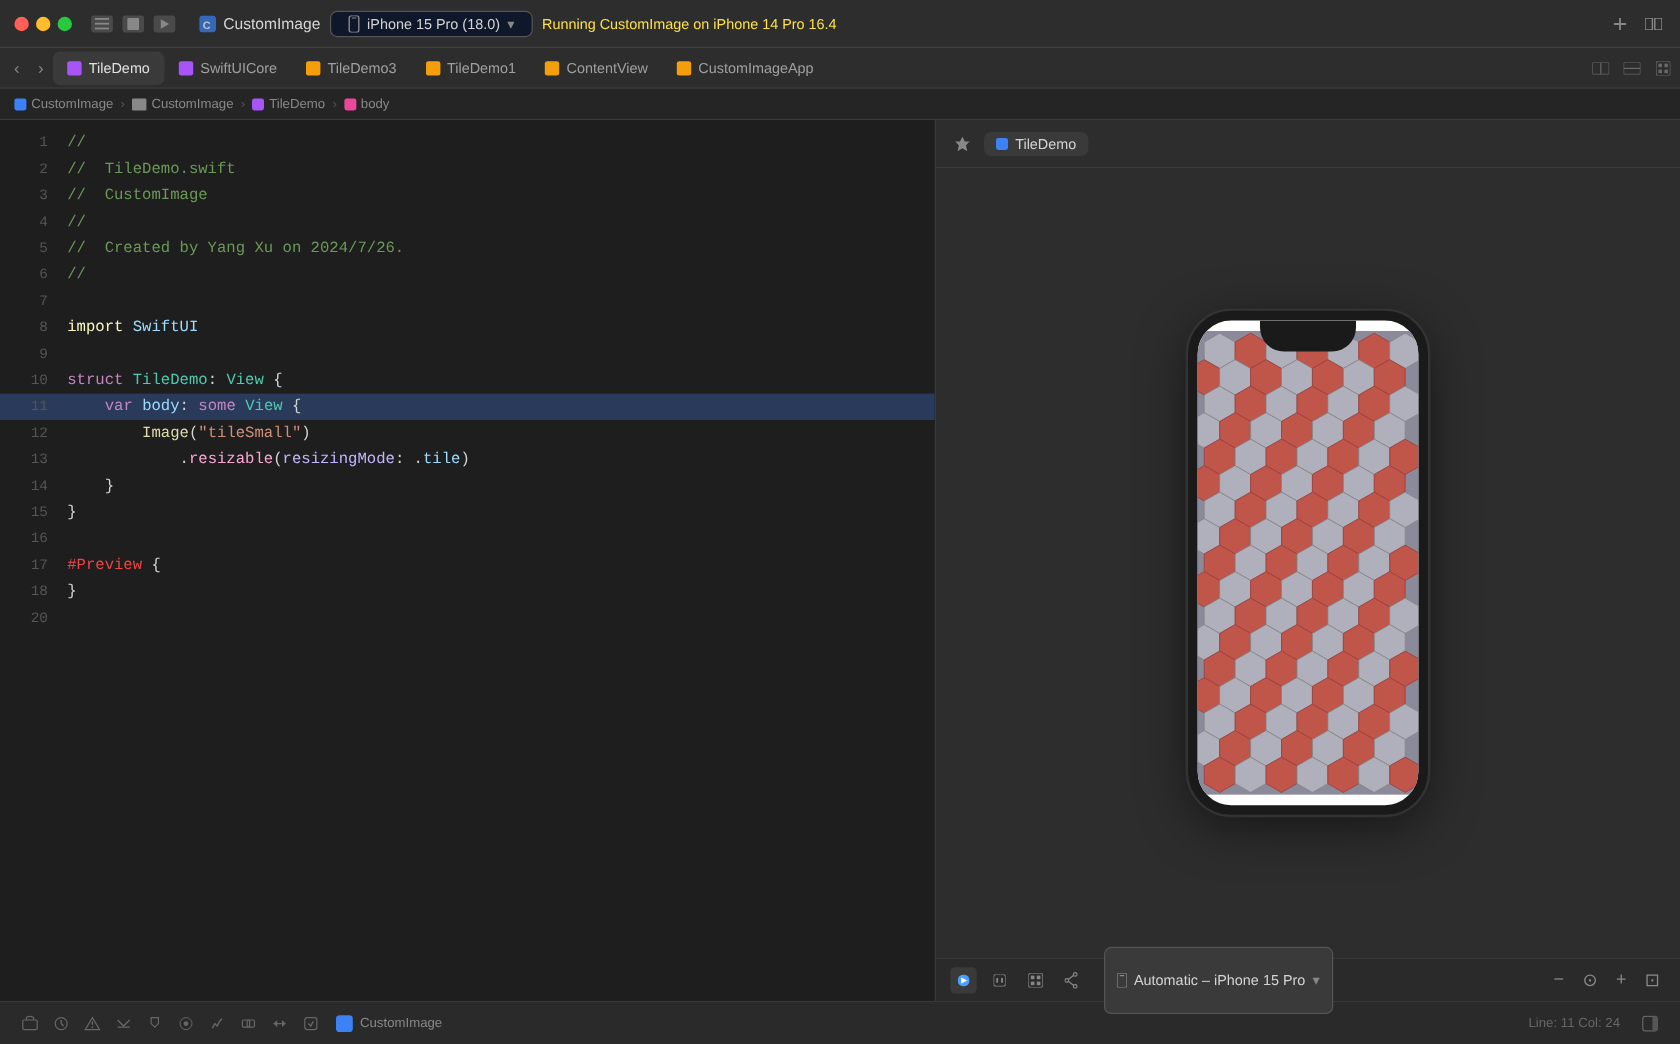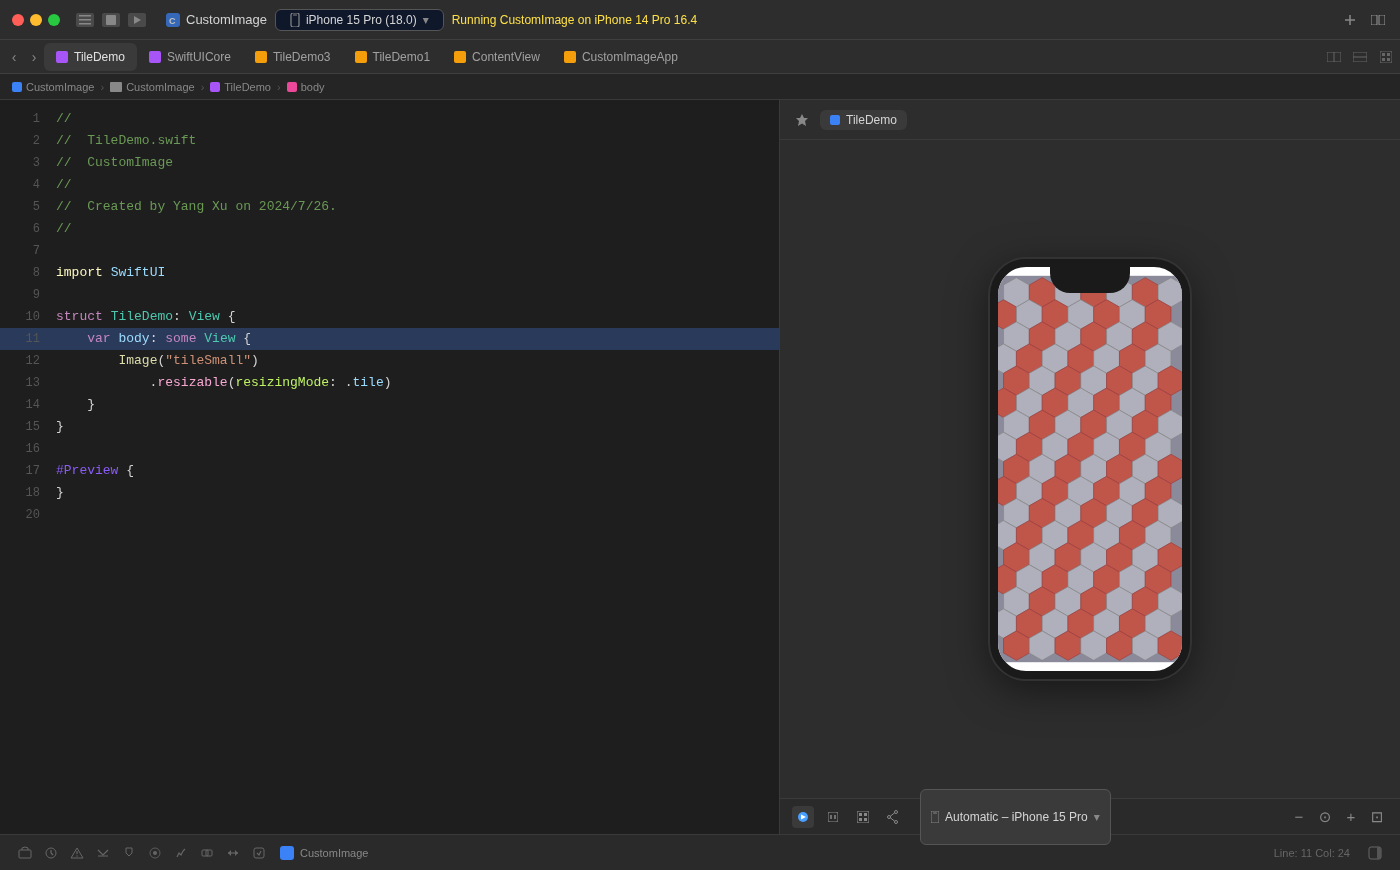--- a/index.html
+++ b/index.html
@@ -222,26 +222,26 @@
       color: #d4d4d4;
     }
     
     .kw-comment { color: #6a9955; }
     .kw-keyword { color: #c586c0; }
     .kw-type { color: #4ec9b0; }
     .kw-func { color: #dcdcaa; }
     .kw-string { color: #ce9178; }
     .kw-import { color: #fef9c3; }
     .kw-module { color: #9cdcfe; }
-    .kw-preview { color: #8b5cf6; }
+    .kw-preview { color: #ef4444; }
     .kw-plain { color: #d4d4d4; }
     .kw-var { color: #9cdcfe; }
     .kw-some { color: #c586c0; }
     .kw-resizable { color: #f9a8d4; }
-    .kw-param { color: #bef264; }
+    .kw-param { color: #c4b5fd; }
 
     
     .preview-panel {
       flex: 1;
       background: #2d2d2d;
       display: flex;
       flex-direction: column;
       align-items: center;
       position: relative;
     }

